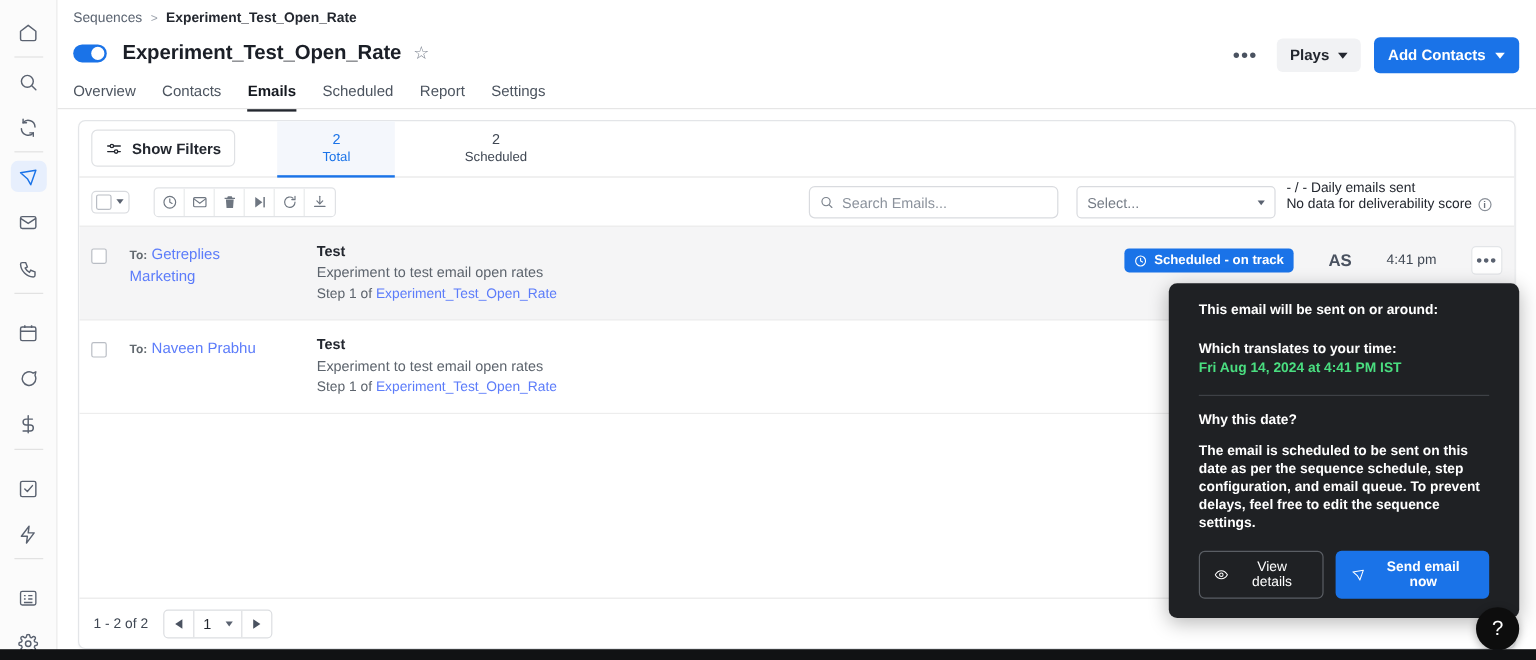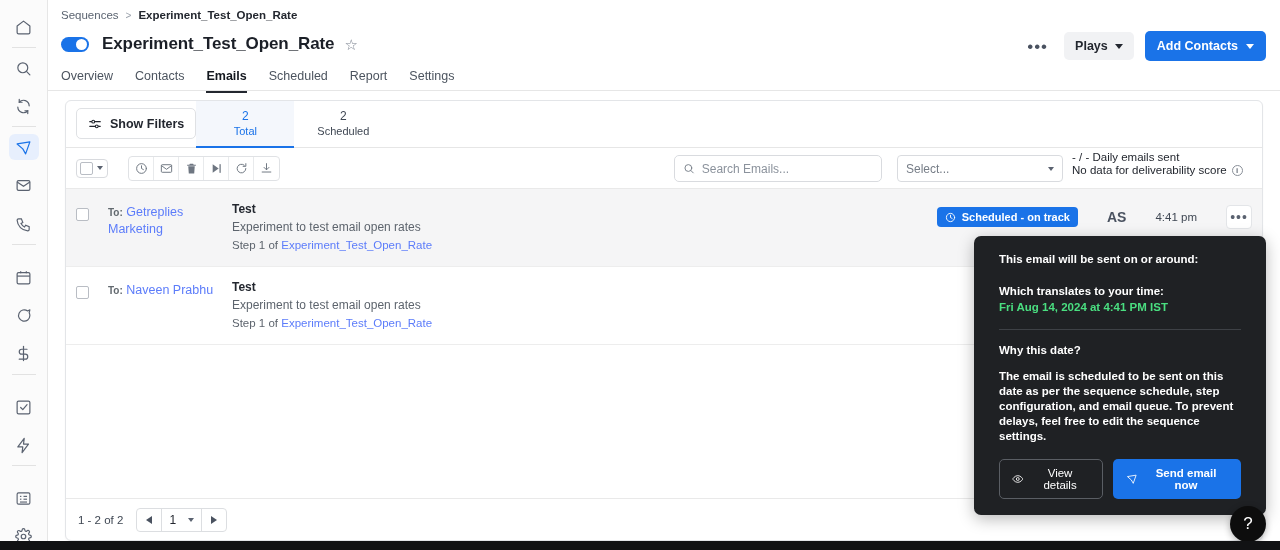--- a/index.html
+++ b/index.html
@@ -92,21 +92,21 @@
   
   .card {
     position: absolute; left: 17px; right: 17px; top: 100px; bottom: 9px;
     background: #fff; border: 1px solid #e3e5e8; border-radius: 6px;
     box-shadow: 0 1px 2px rgba(0,0,0,0.04);
     display: flex; flex-direction: column; overflow: hidden;
   }
 
   .filterbar {
     height: 47px; display: flex; align-items: stretch;
-    border-bottom: 1px solid #e6e6e6; flex: 0 0 47px;
+    border-bottom: 1px solid #e6e6e6; flex: 0 0 47px; gap: 35px;
   }
   .show-filters {
     display: flex; align-items: center; gap: 8px;
     border: 1px solid #dfe1e4; border-radius: 5px;
     font-size: 12.5px; color: #23272f; font-weight: 600;
     padding: 0 11px; margin: 7px 0 7px 10px; height: 31px; cursor: pointer;
     background: #fff;
   }
   .stat-tab {
     width: 98px; display: flex; flex-direction: column; align-items: center;
@@ -189,21 +189,21 @@
   }
   .row.hover { background: #f5f5f6; }
   .row-chk { margin-top: 6px; flex: 0 0 14px; }
   .row-chk .chkbox { width: 13px; height: 13px; cursor: pointer; }
   .row-to {
     width: 118px; margin-left: 18px; font-size: 12.5px; line-height: 17px;
     padding-top: 3px;
   }
   .row-to .to-lbl { font-size: 10px; color: #62696f; font-weight: 600; }
   .row-to .to-name { color: #5c7cfa; cursor: pointer; }
-  .row-body { margin-left: 6px; flex: 1 1 auto; }
+  .row-body { margin-left: 38px; flex: 1 1 auto; }
   .row-subj { font-size: 12px; font-weight: 700; color: #23272f; line-height: 17px; }
   .row-prev { font-size: 12px; color: #5d646d; line-height: 17px; margin-top: 1px; }
   .row-step { font-size: 11.5px; color: #5d646d; line-height: 17px; margin-top: 1px; }
   .row-step a { color: #5c7cfa; text-decoration: none; cursor: pointer; }
 
   .row-right {
     position: absolute; right: 10px; top: 16px;
     display: flex; align-items: center; gap: 29px;
   }
   .badge {

